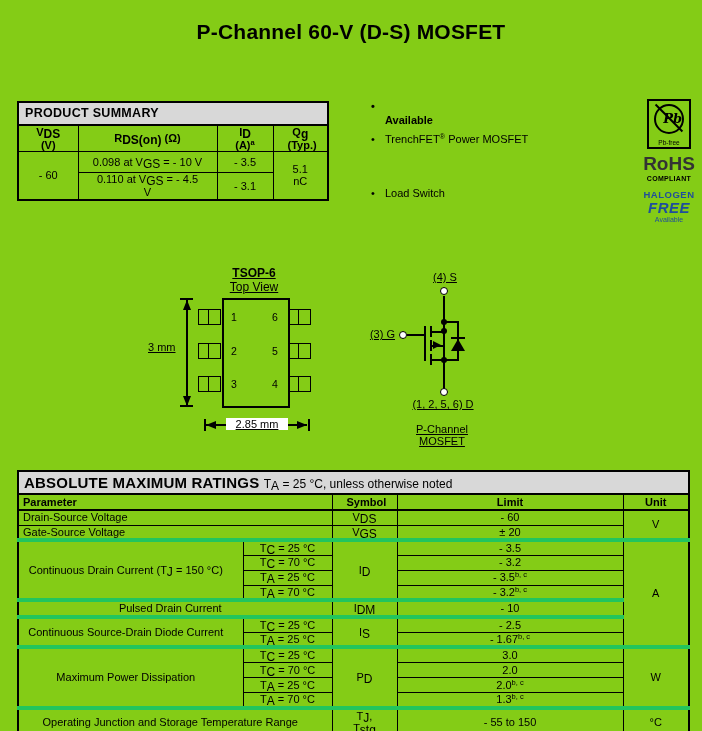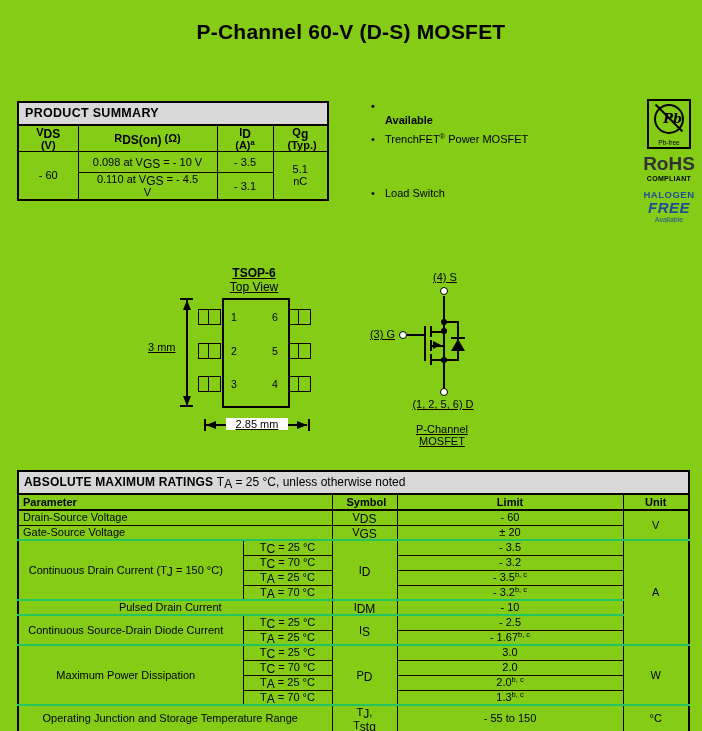--- a/index.html
+++ b/index.html
@@ -16,26 +16,26 @@
   
   #ps{position:absolute;left:17px;top:101px;width:310px;border:2px solid #000;}
   #ps .t td{background:#d8d8d8;text-align:left;font-weight:bold;font-size:12.5px;
             height:21px;padding-left:6px;letter-spacing:.3px;border-bottom:2px solid #000;}
   #ps .h td{height:23px;font-weight:bold;font-size:11px;}
   #ps .r td{height:20px;}
   
   #amr{position:absolute;left:17px;top:470px;width:671px;border:2px solid #000;}
   #amr .t td{background:#d8d8d8;text-align:left;height:21px;padding-left:5px;
              font-size:12px;border-bottom:2px solid #000;}
-  #amr .t .b1{font-weight:bold;font-size:12px;letter-spacing:.2px;}
+  #amr .t .b1{font-weight:bold;font-size:15px;letter-spacing:.2px;}
   #amr .h td{font-weight:bold;height:14px;border-bottom:2px solid #000;}
   #amr .h td:first-child{text-align:left;padding-left:4px;}
   #amr tr{height:15px;}
   #amr td.p{text-align:left;padding-left:4px;}
-  #amr tr.grp td{border-top:2px solid #22c55e;text-align:center;}
+  #amr tr.grp td{border-top:4px solid #22c55e;text-align:center;}
   
   .sec-head{font-size:13.5px;font-weight:bold;letter-spacing:.2px;}
   .bullet-row{display:flex;margin-top:7px;font-size:11px;line-height:13.5px;}
   .bullet-row .bu{width:17px;padding-left:3px;box-sizing:border-box;}
   .bold{font-weight:bold;}
   
   #badges{position:absolute;left:642px;top:99px;width:54px;text-align:center;}
   #pb-box{width:40px;height:46px;border:2px solid #000;margin:0 auto;position:relative;}
   #pb-circle{position:absolute;left:5px;top:3px;width:26px;height:26px;border:2px solid #000;
              border-radius:50%;font-family:"DejaVu Serif",serif;font-style:italic;font-weight:bold;

